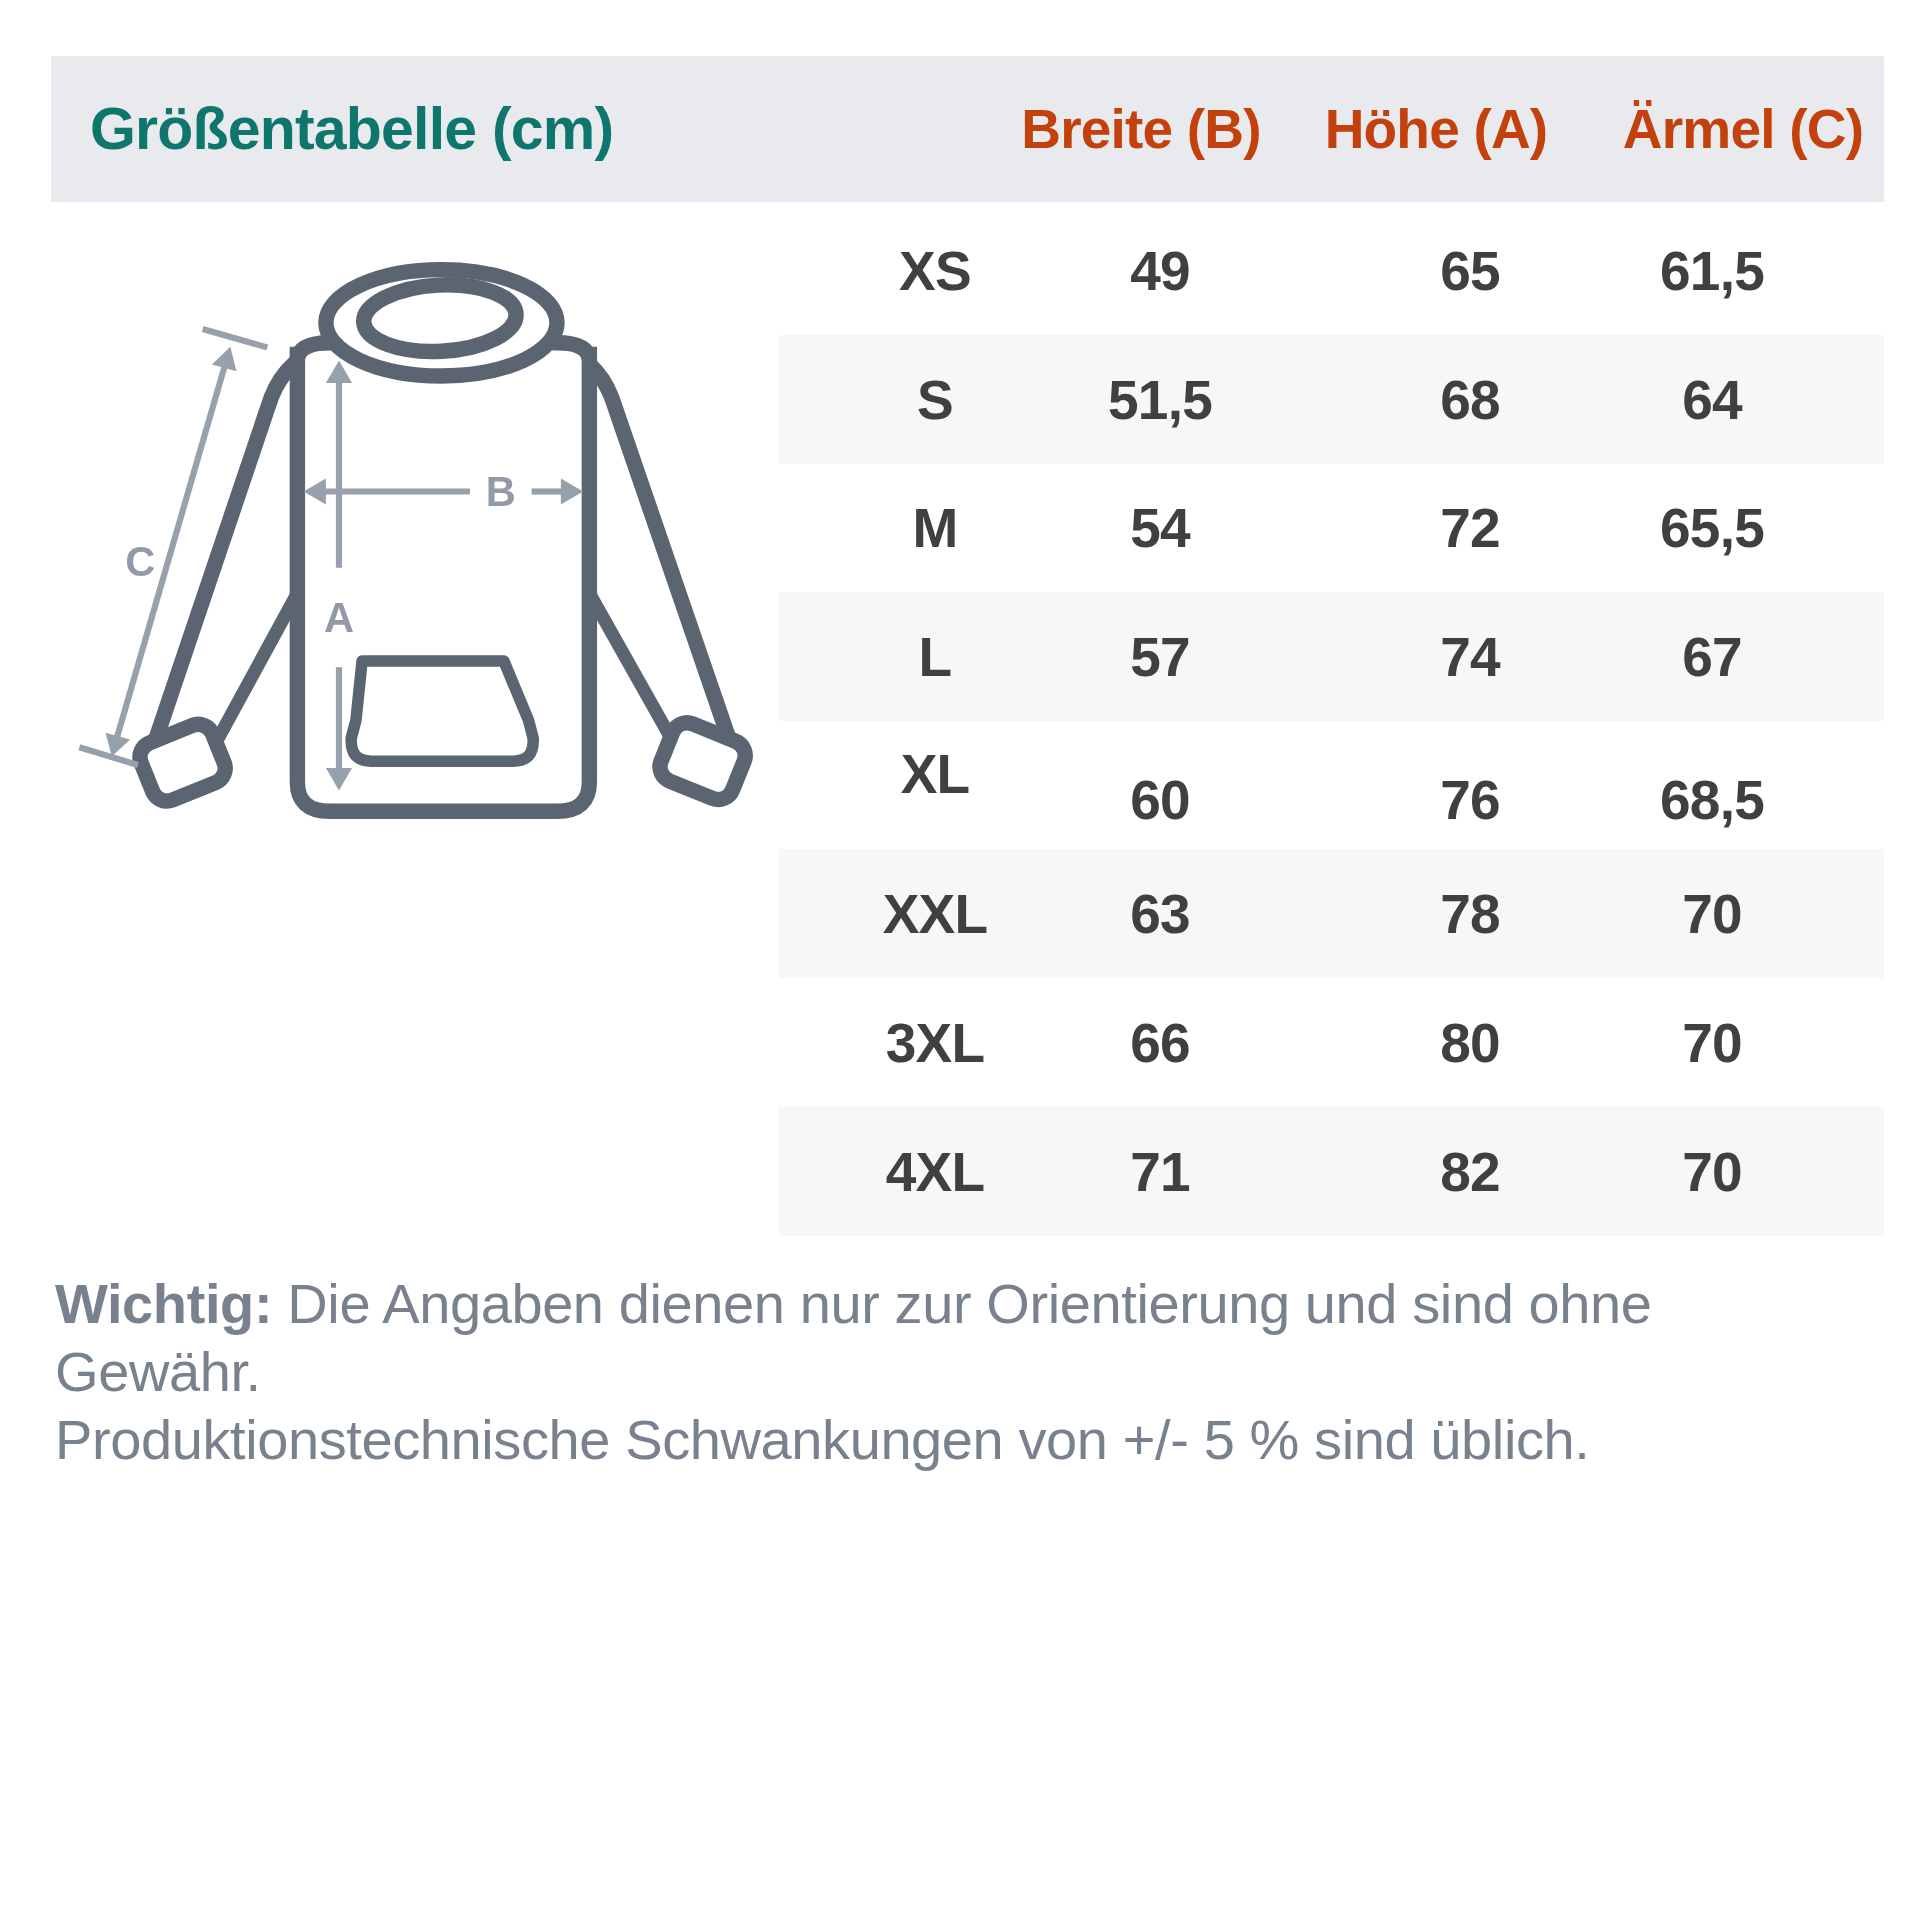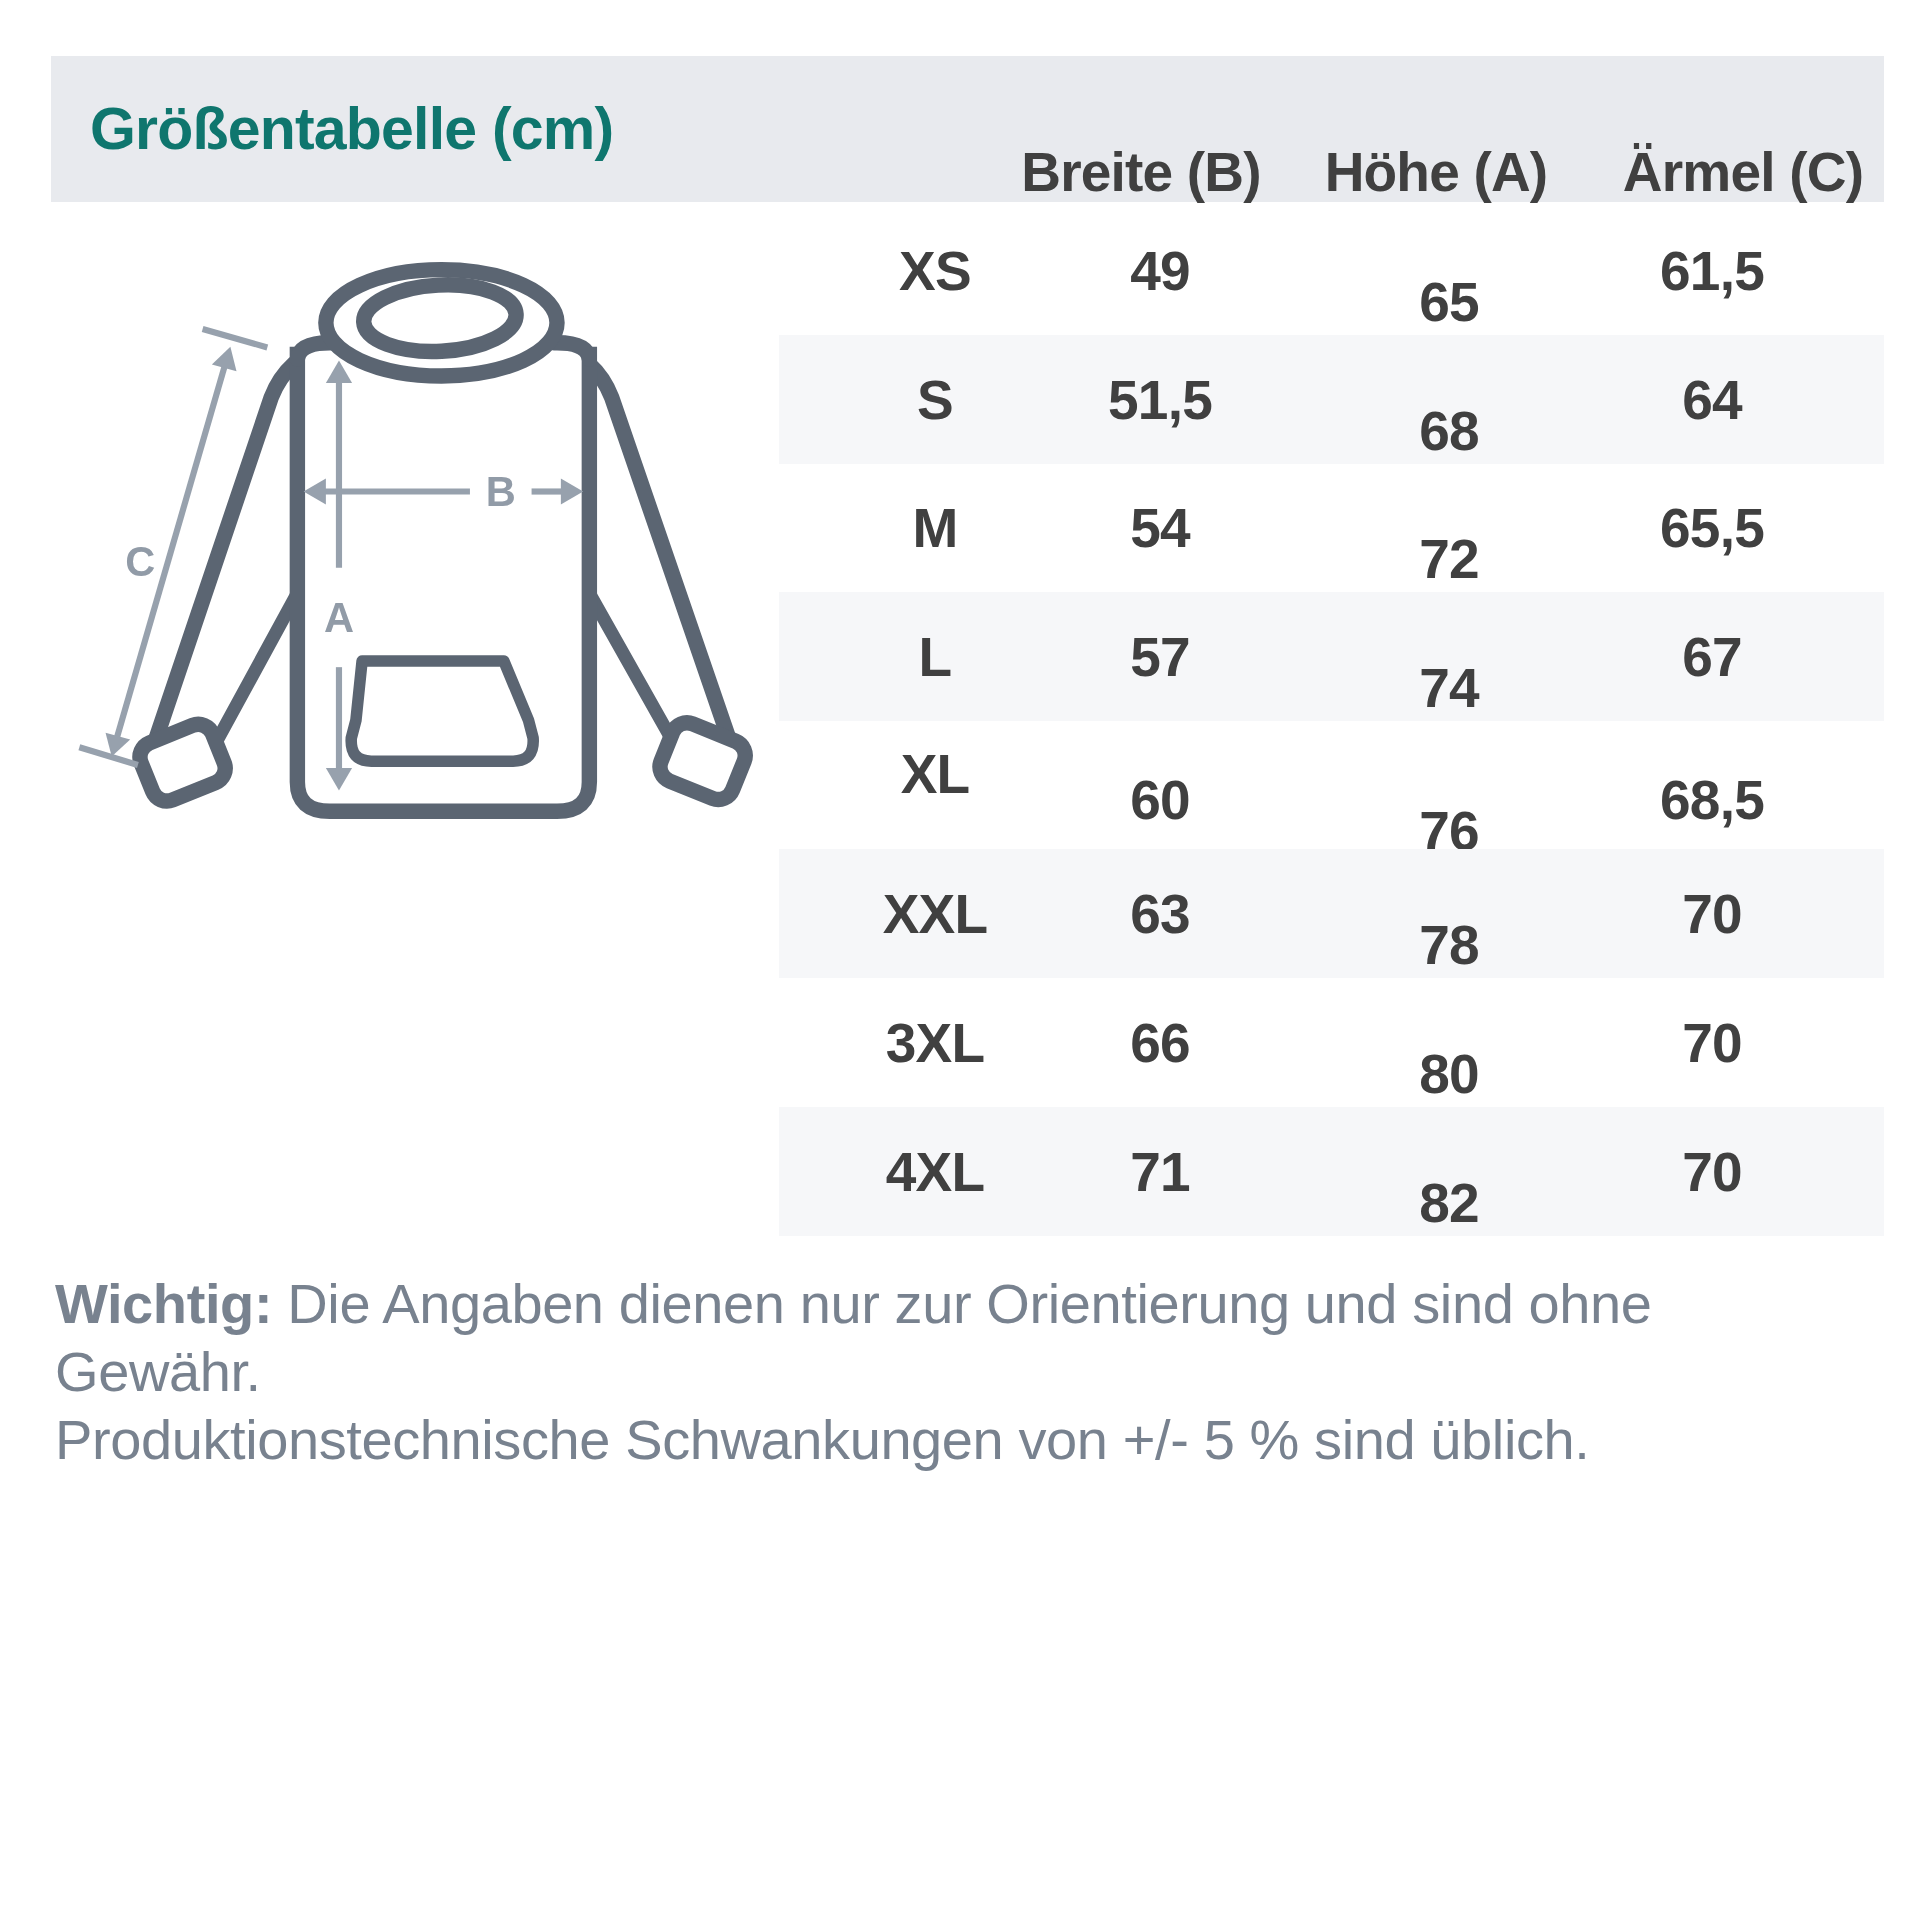--- a/index.html
+++ b/index.html
@@ -4,34 +4,34 @@
 <style>
   html,body{margin:0;padding:0;background:#ffffff;}
   .page{position:relative;width:1926px;height:1926px;background:#ffffff;overflow:hidden;
         font-family:"Liberation Sans","DejaVu Sans",sans-serif;color:#48515f;}
 
   
   .header-bar{position:absolute;left:51px;top:56px;width:1833px;height:146px;background:#e8eaee;}
   .header-title{position:absolute;left:39px;top:0;height:146px;line-height:146px;
                 font-size:59px;font-weight:bold;letter-spacing:-0.8px;color:#0f766e;white-space:nowrap;}
   .col-head{position:absolute;top:0;height:146px;line-height:146px;font-size:55px;font-weight:bold;
-            letter-spacing:-0.8px;color:#404040;transform:translateX(-50%);white-space:nowrap;margin-top:43px;}
+            letter-spacing:-0.8px;color:#c2410c;transform:translateX(-50%);white-space:nowrap;}
   .col-head.c1{left:1090px;}
   .col-head.c2{left:1385px;text-align:right;}
   .col-head.c3{left:1692px;}
 
   
   .rows{position:absolute;left:779px;top:206px;width:1105px;}
   .trow{position:absolute;left:0;width:1105px;height:129px;}
   .trow.striped{background:#f6f7f9;}
   .cell{position:absolute;top:50%;transform:translate(-50%,-50%);font-size:55px;
         color:#404040;white-space:nowrap;letter-spacing:-0.8px;font-weight:bold;}
   .cell.size{left:156px;}
   .cell.v1{left:381px;}
-  .cell.v2{left:670px;margin-top:31px;}
+  .cell.v2{left:691px;}
   .cell.v3{left:933px;}
   .cell.up{transform:translate(-50%,-50%) translateY(-12.3px);}
   .cell.down{transform:translate(-50%,-50%) translateY(14px);}
 
   
   .figure{position:absolute;left:0;top:0;width:1926px;height:1926px;}
   .garment{fill:none;stroke:#5b6572;stroke-width:20;stroke-linecap:round;stroke-linejoin:round;}
   .garment-fill{fill:#ffffff;stroke:#5b6572;stroke-width:20;stroke-linejoin:round;}
   .pocket{fill:#ffffff;stroke:#5b6572;stroke-width:15;stroke-linejoin:round;}
   .meas{fill:none;stroke:#97a1ad;stroke-width:8;}

